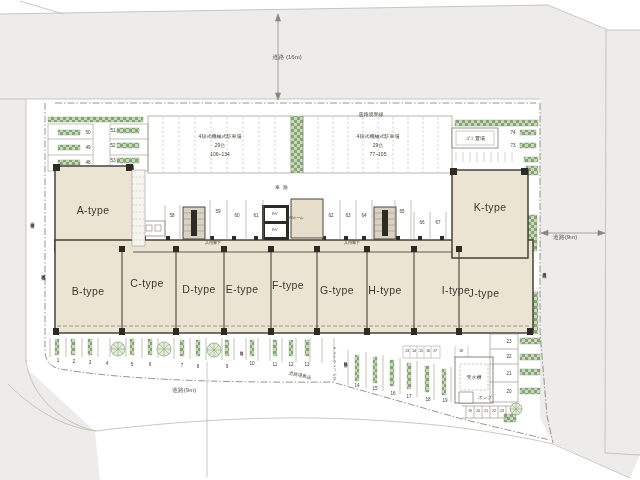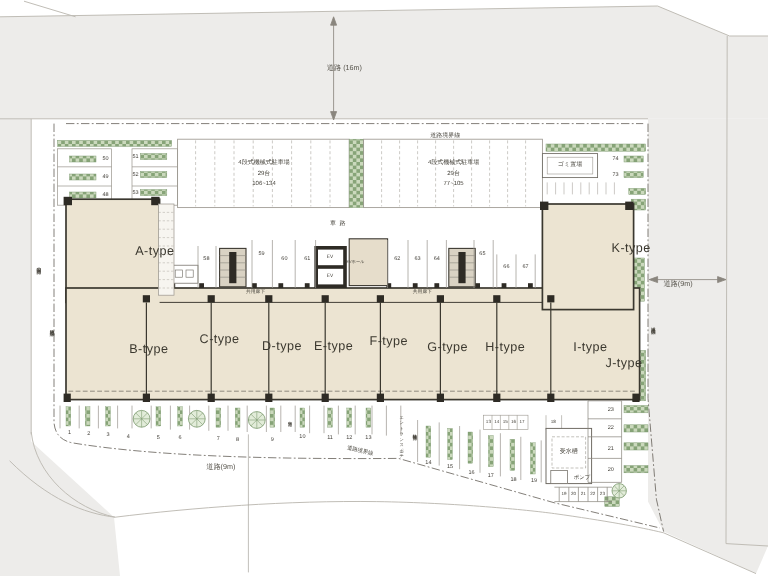--- a/index.html
+++ b/index.html
@@ -1,20 +1,20 @@
 <!DOCTYPE html>
 <html><head>
 <meta charset="utf-8">
 <style>
   html,body{margin:0;padding:0;background:#fff;}
   #canvas{position:relative;width:640px;height:480px;background:#ffffff;overflow:hidden;
           font-family:"Liberation Sans",sans-serif;color:#45423a;}
   #canvas svg{position:absolute;left:0;top:0;}
   .lbl{position:absolute;transform:translate(-50%,-50%);white-space:nowrap;color:#45423a;line-height:1;}
-  .fs10{font-size:10.5px;letter-spacing:.4px;color:#3b382f;margin-left:36px;}
+  .fs10{font-size:10.5px;letter-spacing:.4px;color:#3b382f;}
   .fs6{font-size:6px;color:#55524a;}
   .fs5{font-size:5px;}
   .fs45{font-size:4.5px;}
   .fs4{font-size:4px;}
   .fs35{font-size:3.5px;}
   .v{writing-mode:vertical-rl;text-orientation:upright;letter-spacing:.5px;}
   .rot{transform:translate(-50%,-50%) rotate(13deg);}
   .num{font-size:4.6px;color:#3f3c35;}
 </style>
 </head>
@@ -264,21 +264,21 @@
 
 <div class="lbl fs10" style="left:93px;top:210px">A-type</div>
 <div class="lbl fs10" style="left:88px;top:291px">B-type</div>
 <div class="lbl fs10" style="left:147px;top:283px">C-type</div>
 <div class="lbl fs10" style="left:199px;top:289px">D-type</div>
 <div class="lbl fs10" style="left:242px;top:289px">E-type</div>
 <div class="lbl fs10" style="left:288px;top:285px">F-type</div>
 <div class="lbl fs10" style="left:337px;top:290px">G-type</div>
 <div class="lbl fs10" style="left:385px;top:290px">H-type</div>
 <div class="lbl fs10" style="left:456px;top:290px">I-type</div>
-<div class="lbl fs10" style="left:484px;top:303px">J-type</div>
+<div class="lbl fs10" style="left:484px;top:293px">J-type</div>
 <div class="lbl fs10" style="left:490px;top:207px">K-type</div>
 
 <div class="lbl fs5" style="left:220px;top:136px">4段式機械式駐車場</div>
 <div class="lbl fs5" style="left:220px;top:145px">29台</div>
 <div class="lbl fs5" style="left:220px;top:154px">106~134</div>
 <div class="lbl fs5" style="left:378px;top:136px">4段式機械式駐車場</div>
 <div class="lbl fs5" style="left:378px;top:145px">29台</div>
 <div class="lbl fs5" style="left:378px;top:154px">77~105</div>
 
 <div class="lbl fs5" style="left:475px;top:138px">ゴミ置場</div>

